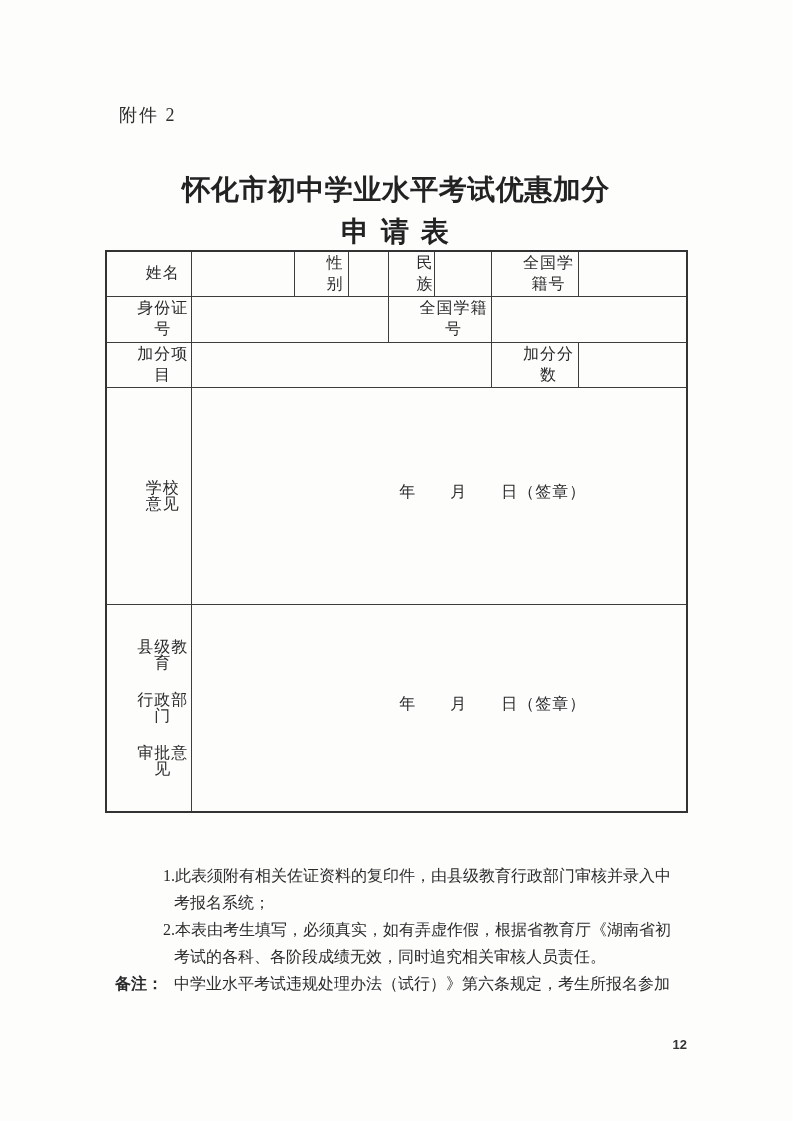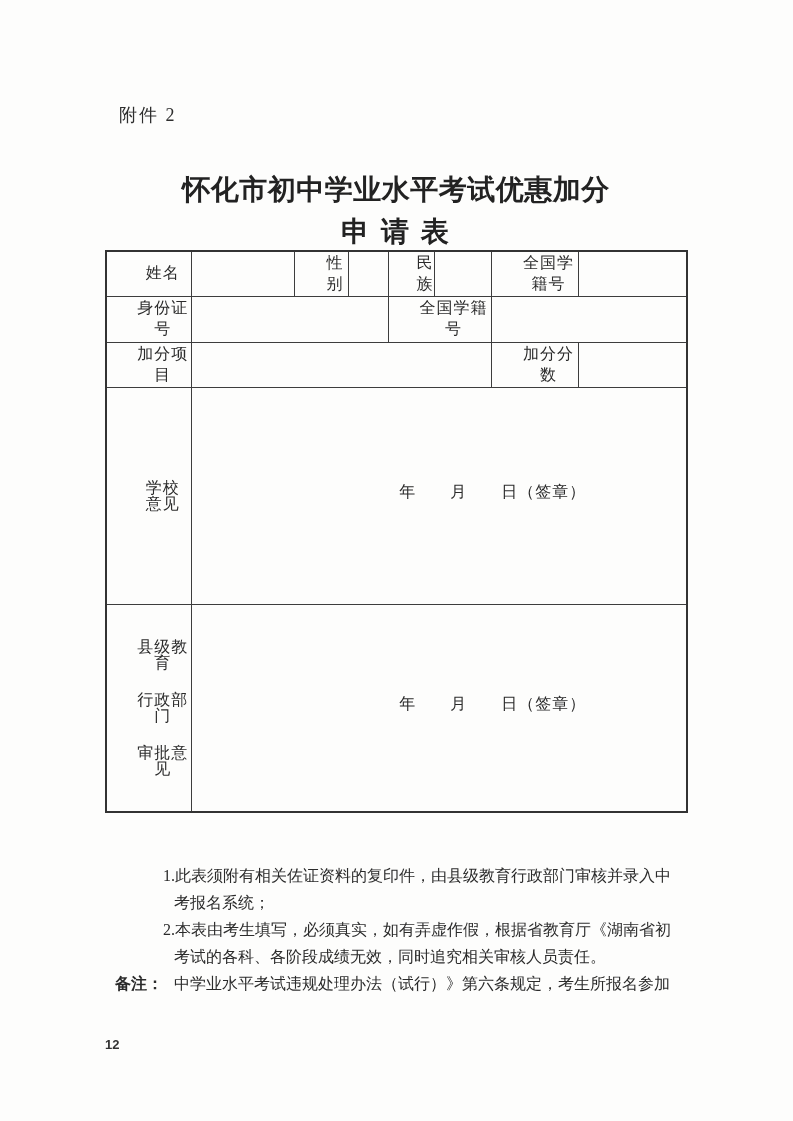--- a/index.html
+++ b/index.html
@@ -101,21 +101,21 @@
     white-space: nowrap;
   }
   .notes-body { flex: 1; }
   .note-line { margin-left: 11px; white-space: nowrap; }
   .note-line.first { margin-left: 0; }
   .pageno {
     position: absolute;
     left: 105px;
     top: 1037px;
     width: 582px;
-    text-align: left;
+    text-align: right;
     font-family: "Liberation Sans", sans-serif;
     font-size: 13px;
     font-weight: 600;
     color: #333;
   }
 </style>
 </head>
 <body>
 
 <div class="page">

